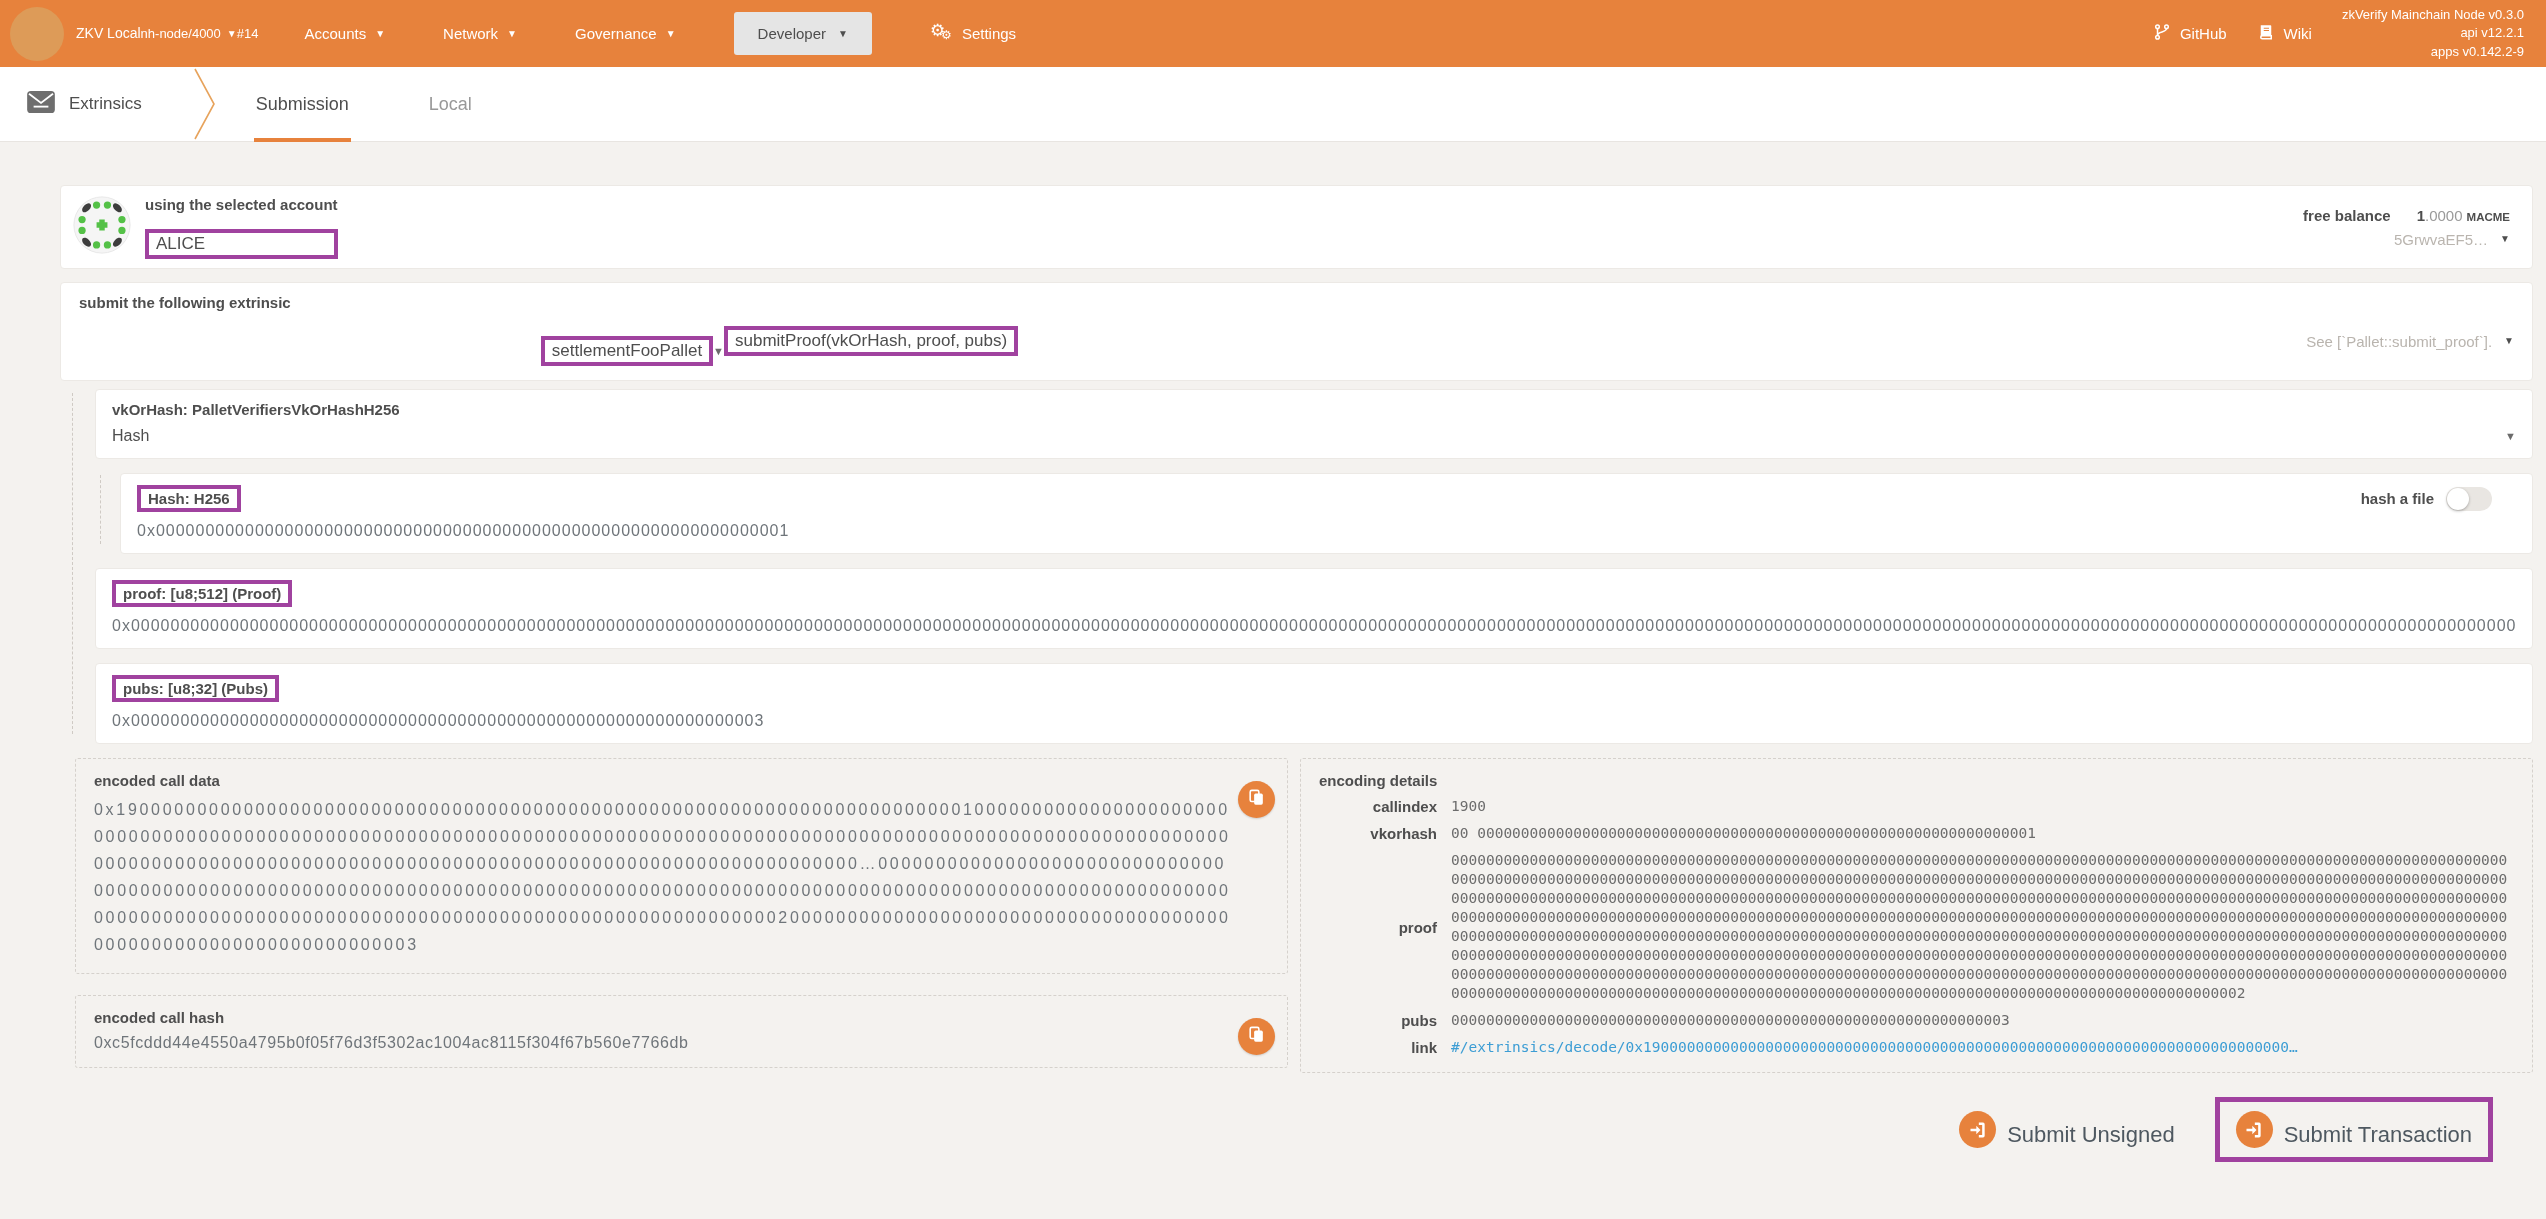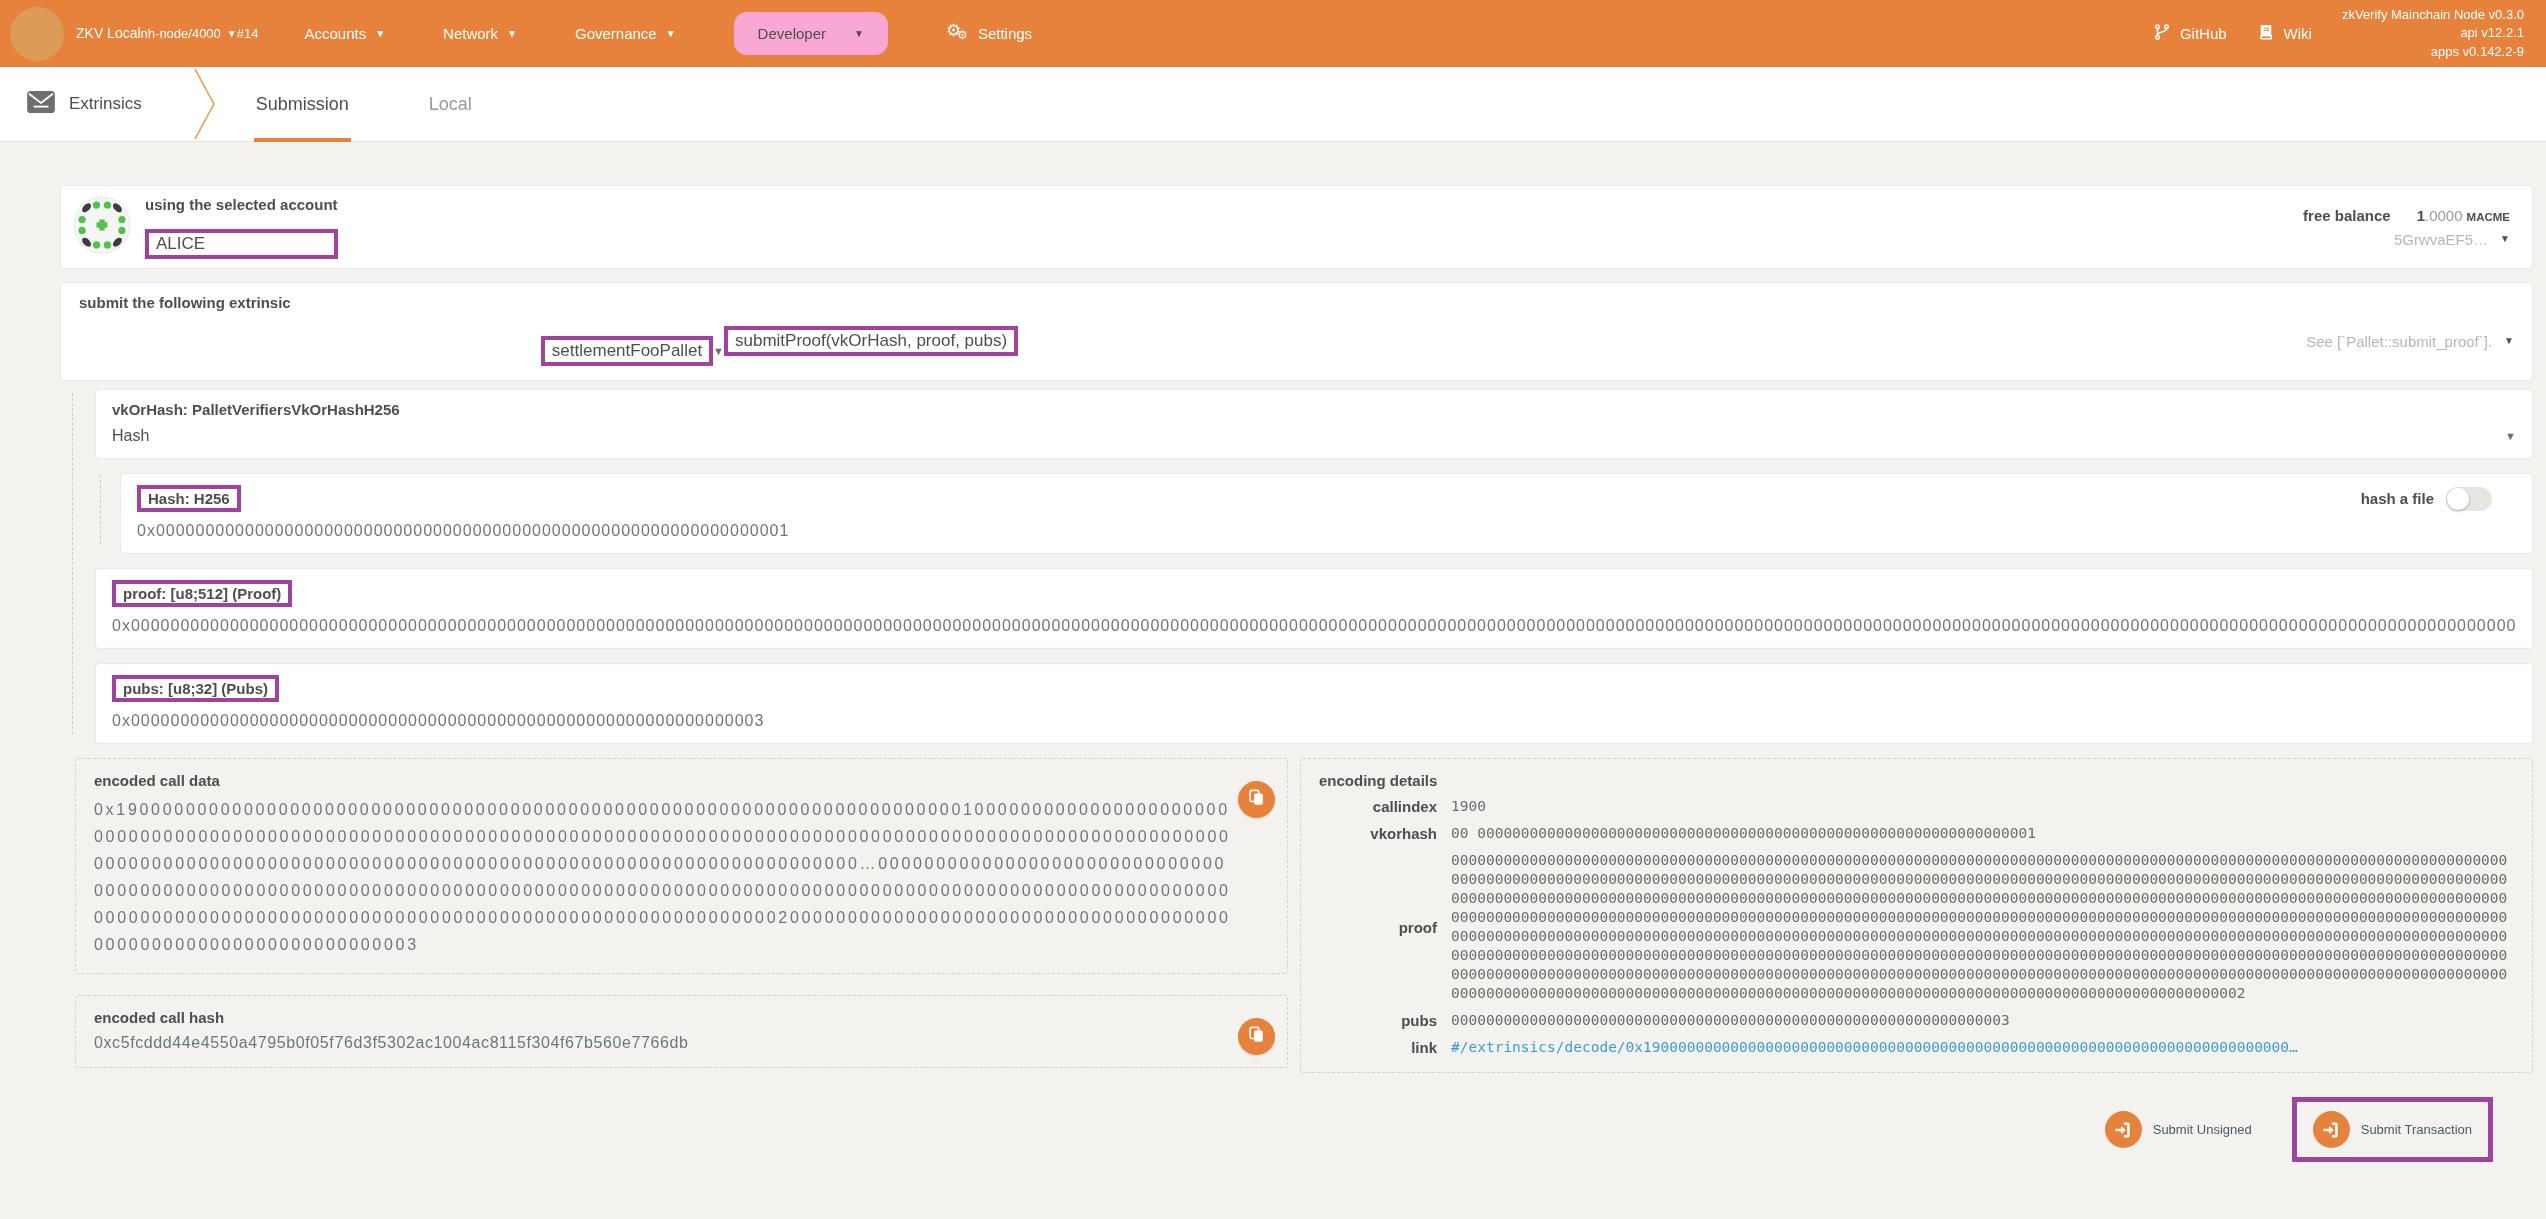--- a/index.html
+++ b/index.html
@@ -12,21 +12,21 @@
   }
   
   .header { height:67px; background:#e7823c; display:flex; align-items:center; padding:0 22px 0 10px; color:#fff; }
   .logo { width:54px; height:54px; border-radius:50%; background:#dd9b58; flex-shrink:0; }
   .node-info { display:flex; align-items:flex-end; margin-left:12px; line-height:1.3; font-size:13px; cursor:pointer; }
   .node-info .net { font-size:14px; }
   .node-row { display:flex; align-items:center; gap:6px; }
   .caret { font-size:10px; line-height:1; }
   .nav { display:flex; align-items:center; margin-left:46px; gap:58px; font-size:15px; }
   .nav-item { display:flex; align-items:center; gap:9px; cursor:pointer; white-space:nowrap; }
-  .developer-btn { background:#f9a8d4; color:#4e4e4e; border-radius:13px; padding:13px 24px; display:flex; align-items:center; gap:28px; font-size:15px; cursor:pointer; }
+  .developer-btn { background:#e5e5e5; color:#4e4e4e; border-radius:3px; padding:13px 24px; display:flex; align-items:center; gap:12px; font-size:15px; cursor:pointer; }
   .settings-item { display:flex; align-items:center; gap:8px; cursor:pointer; }
   .gear-wrap { position:relative; width:24px; height:24px; }
   .gear-main { position:absolute; left:0; top:-2px; font-size:17px; }
   .gear-small { position:absolute; left:11px; top:6px; font-size:12px; }
   .header-right { margin-left:auto; display:flex; align-items:center; gap:30px; }
   .hlink { display:flex; align-items:center; gap:9px; font-size:15px; cursor:pointer; }
   .versions { text-align:right; font-size:13px; line-height:1.4; }
   
   .tabbar { height:75px; background:#fff; border-bottom:1px solid #e8e5e1; display:flex; align-items:center; padding:0 0 0 26px; }
   .section-head { display:flex; align-items:center; gap:13px; font-size:17px; color:#4e4e4e; }
@@ -83,21 +83,21 @@
   .calldata { margin-top:7px; font-size:16px; letter-spacing:2.7px; line-height:27px; word-break:break-all; color:#6f757a; padding-right:34px; }
   .callhash { margin-top:8px; font-size:16px; letter-spacing:.6px; color:#6f757a; }
   .copy-btn { position:absolute; top:22px; right:12px; width:37px; height:37px; border-radius:50%; background:#e7823c; display:flex; align-items:center; justify-content:center; cursor:pointer; box-shadow:0 1px 2px rgba(0,0,0,.15); }
   .out-right { flex:1; margin-left:12px; }
   .details-row { display:flex; align-items:center; margin-top:8px; }
   .dlabel { width:132px; flex-shrink:0; text-align:right; font-weight:bold; font-size:15px; padding-right:14px; }
   .dvalue { font-family:"DejaVu Sans Mono", monospace; font-size:14.5px; line-height:19px; color:#6c6c6c; word-break:break-all; }
   .dvalue.link { color:#3c9dd4; cursor:pointer; }
   
   .actions { display:flex; justify-content:flex-end; align-items:center; gap:40px; margin-top:24px; padding-right:40px; }
-  .btn { display:flex; align-items:center; gap:11px; font-size:13px; color:#4e5860; cursor:pointer; }
+  .btn { display:flex; align-items:flex-end; gap:11px; font-size:22px; color:#4e5860; cursor:pointer; }
   .btn-icon { width:37px; height:37px; border-radius:50%; background:#e7823c; display:flex; align-items:center; justify-content:center; flex-shrink:0; }
 </style>
 </head>
 <body>
 
 <div class="header">
   <div class="logo"></div>
   <div class="node-info">
     <span class="net">ZKV Local</span>
     <span class="node-row">

